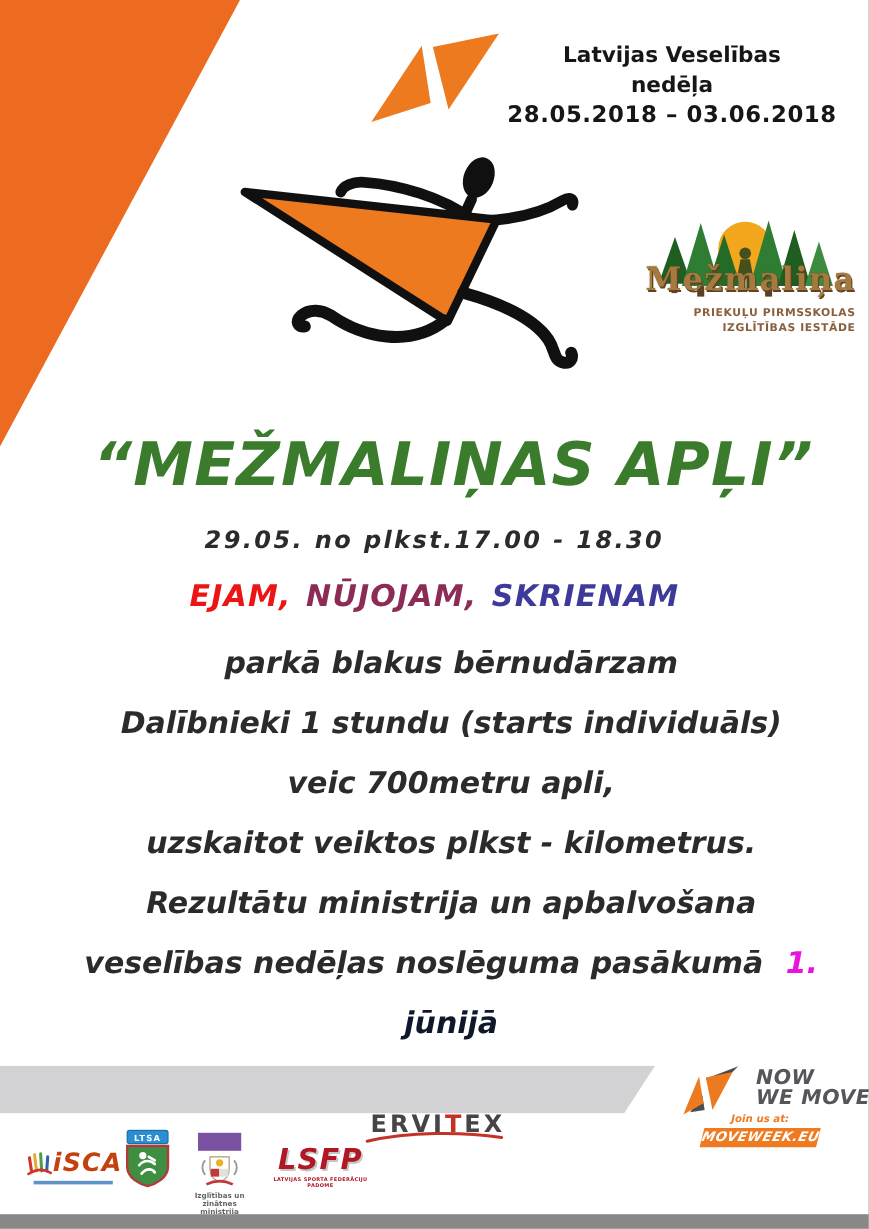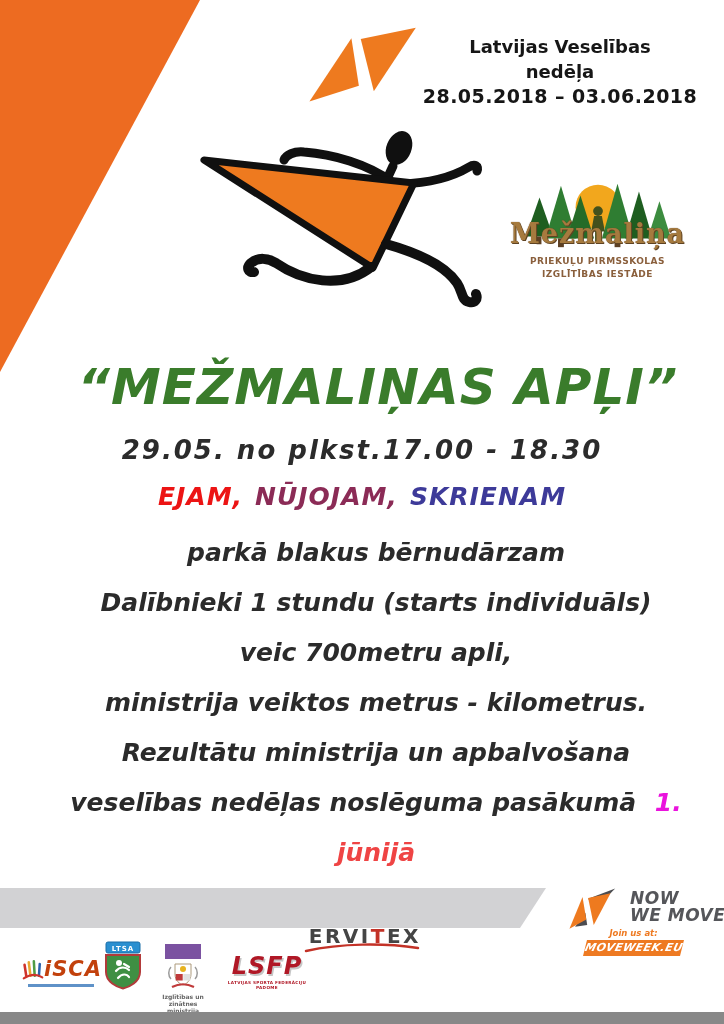--- a/index.html
+++ b/index.html
@@ -23,38 +23,38 @@
   }
   
   .top-bolt{position:absolute;left:282px;top:12px;width:150px;height:112px;}
   .header-text{
     position:absolute;left:420px;top:34px;width:280px;text-align:center;
     color:#161616;font-weight:bold;font-size:18px;line-height:25px;
   }
   .header-text .dates{font-size:19px;letter-spacing:.5px;}
   .runner{position:absolute;left:180px;top:120px;width:330px;height:200px;}
   
-  .mez{position:absolute;left:505px;top:176px;width:185px;height:116px;text-align:center;}
+  .mez{position:absolute;left:528px;top:176px;width:185px;height:116px;text-align:right;}
   .mez svg{position:absolute;left:8px;top:0;width:170px;height:78px;}
   .mez .name{
     position:absolute;left:0;top:42px;width:100%;
     font-family:"DejaVu Serif","Liberation Serif",serif;font-weight:bold;
     font-size:27px;letter-spacing:1px;
     text-shadow:1px 1px 0 #5f4322, 0 0 1px #5f4322;
   }
   .mez .sub{
     position:absolute;left:0;width:100%;font-size:9px;font-weight:bold;
     color:#8a5f3c;letter-spacing:.5px;
   }
   .mez .sub1{top:80px;} .mez .sub2{top:93px;}
   
   .center-text{position:absolute;left:0;right:0;text-align:center;}
   .hand{font-style:italic;font-weight:bold;color:#2b2b2b;}
   .title{top:350px;font-size:50px;line-height:74px;letter-spacing:1px;}
-  .time{top:428px;font-size:26px;line-height:44px;letter-spacing:2px;}
+  .time{top:428px;font-size:20px;line-height:44px;letter-spacing:2px;}
   .activities{top:472px;font-size:25px;line-height:50px;letter-spacing:1px;}
   .activities span{margin:0 6px;}
   .body-text{top:528px;font-size:25px;line-height:50px;padding-left:28px;}
   .closing-highlight{margin-left:10px;}
   
   .nwm-bolt{position:absolute;left:562px;top:884px;width:56px;height:54px;}
   .nwm-words{
     position:absolute;left:620px;top:890px;width:100px;
     font-style:italic;font-weight:900;color:#55565a;font-size:17px;line-height:17px;
     letter-spacing:.5px;
@@ -151,27 +151,27 @@
   <div class="center-text hand time">29.05. no plkst.17.00 - 18.30</div>
 
   <div class="center-text hand activities">
     <span style="color: rgb(236, 20, 20);">EJAM,</span><span style="color: rgb(139, 43, 86);">NŪJOJAM,</span><span style="color: rgb(61, 58, 153);">SKRIENAM</span>
   </div>
 
   <div class="center-text hand body-text">
     <div>parkā blakus bērnudārzam</div>
     <div>Dalībnieki 1 stundu (starts individuāls)</div>
     <div>veic 700metru apli,</div>
-    <div>ministrija veiktos metrus - kilometrus.</div>
+    <div>uzskaitot veiktos plkst - kilometrus.</div>
     <div>Rezultātu ministrija un apbalvošana</div>
     <div>
       <span>veselības nedēļas noslēguma pasākumā</span>
       <span class="closing-highlight" style="color: rgb(234, 19, 221);">1.</span>
     </div>
-    <div style="color: #ef4444;">jūnijā</div>
+    <div style="color: #0f172a;">jūnijā</div>
   </div>
 
   <svg class="nwm-bolt" viewBox="0 0 60 54">
     <polygon points="28,14 57,3 36,24" fill="#4b4c50"></polygon>
     <polygon points="14,44 25,29 27,42" fill="#4b4c50"></polygon>
     <polygon points="8,46 22,12 26,36" fill="#ee7a1f"></polygon>
     <polygon points="28,13 52,8 34,42" fill="#ee7a1f"></polygon>
   </svg>
   <div class="nwm-words">
     <div>NOW</div>

